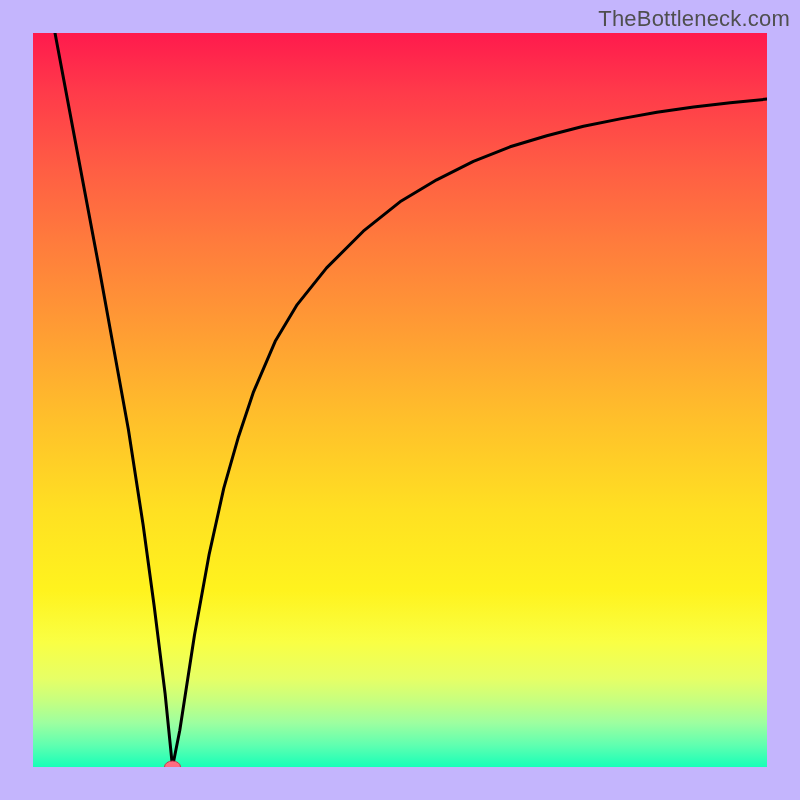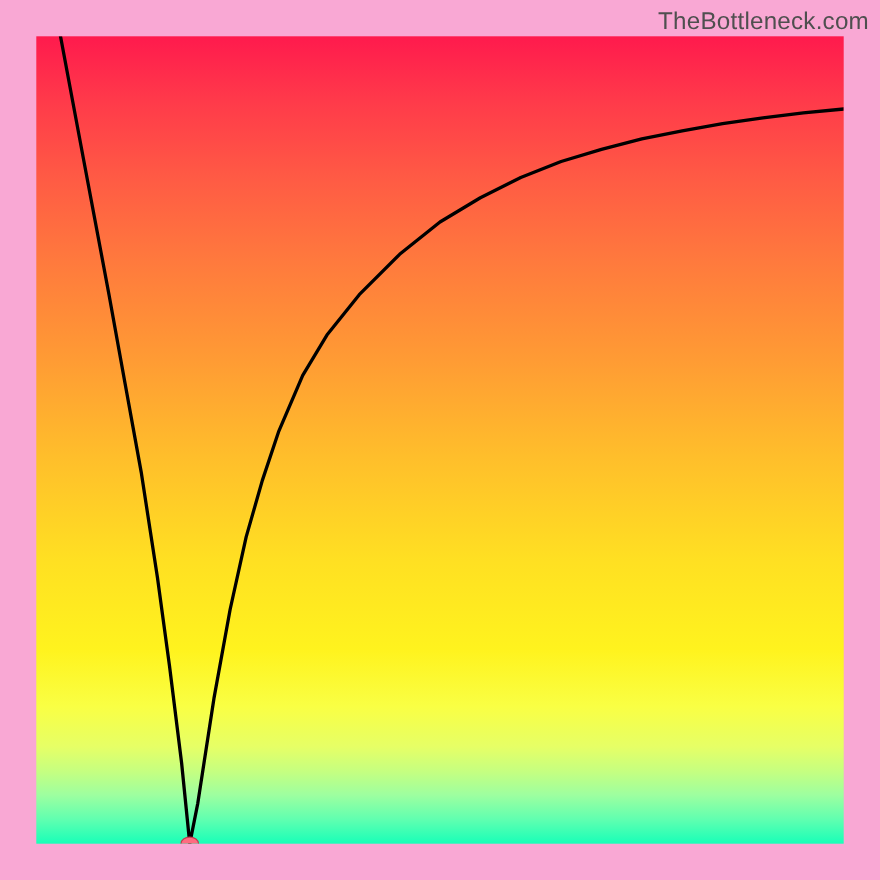--- a/index.html
+++ b/index.html
@@ -8,21 +8,21 @@
     width: 800px;
     height: 800px;
     background: #000;
     overflow: hidden;
     font-family: Arial, Helvetica, sans-serif;
   }
   .frame {
     position: relative;
     width: 800px;
     height: 800px;
-    background: #f9a8d4;
+    background: #c4b5fd;
   }
   .plot-area {
     position: absolute;
     left: 33px;
     top: 33px;
     width: 734px;
     height: 734px;
     
     background: linear-gradient(
       to bottom,

